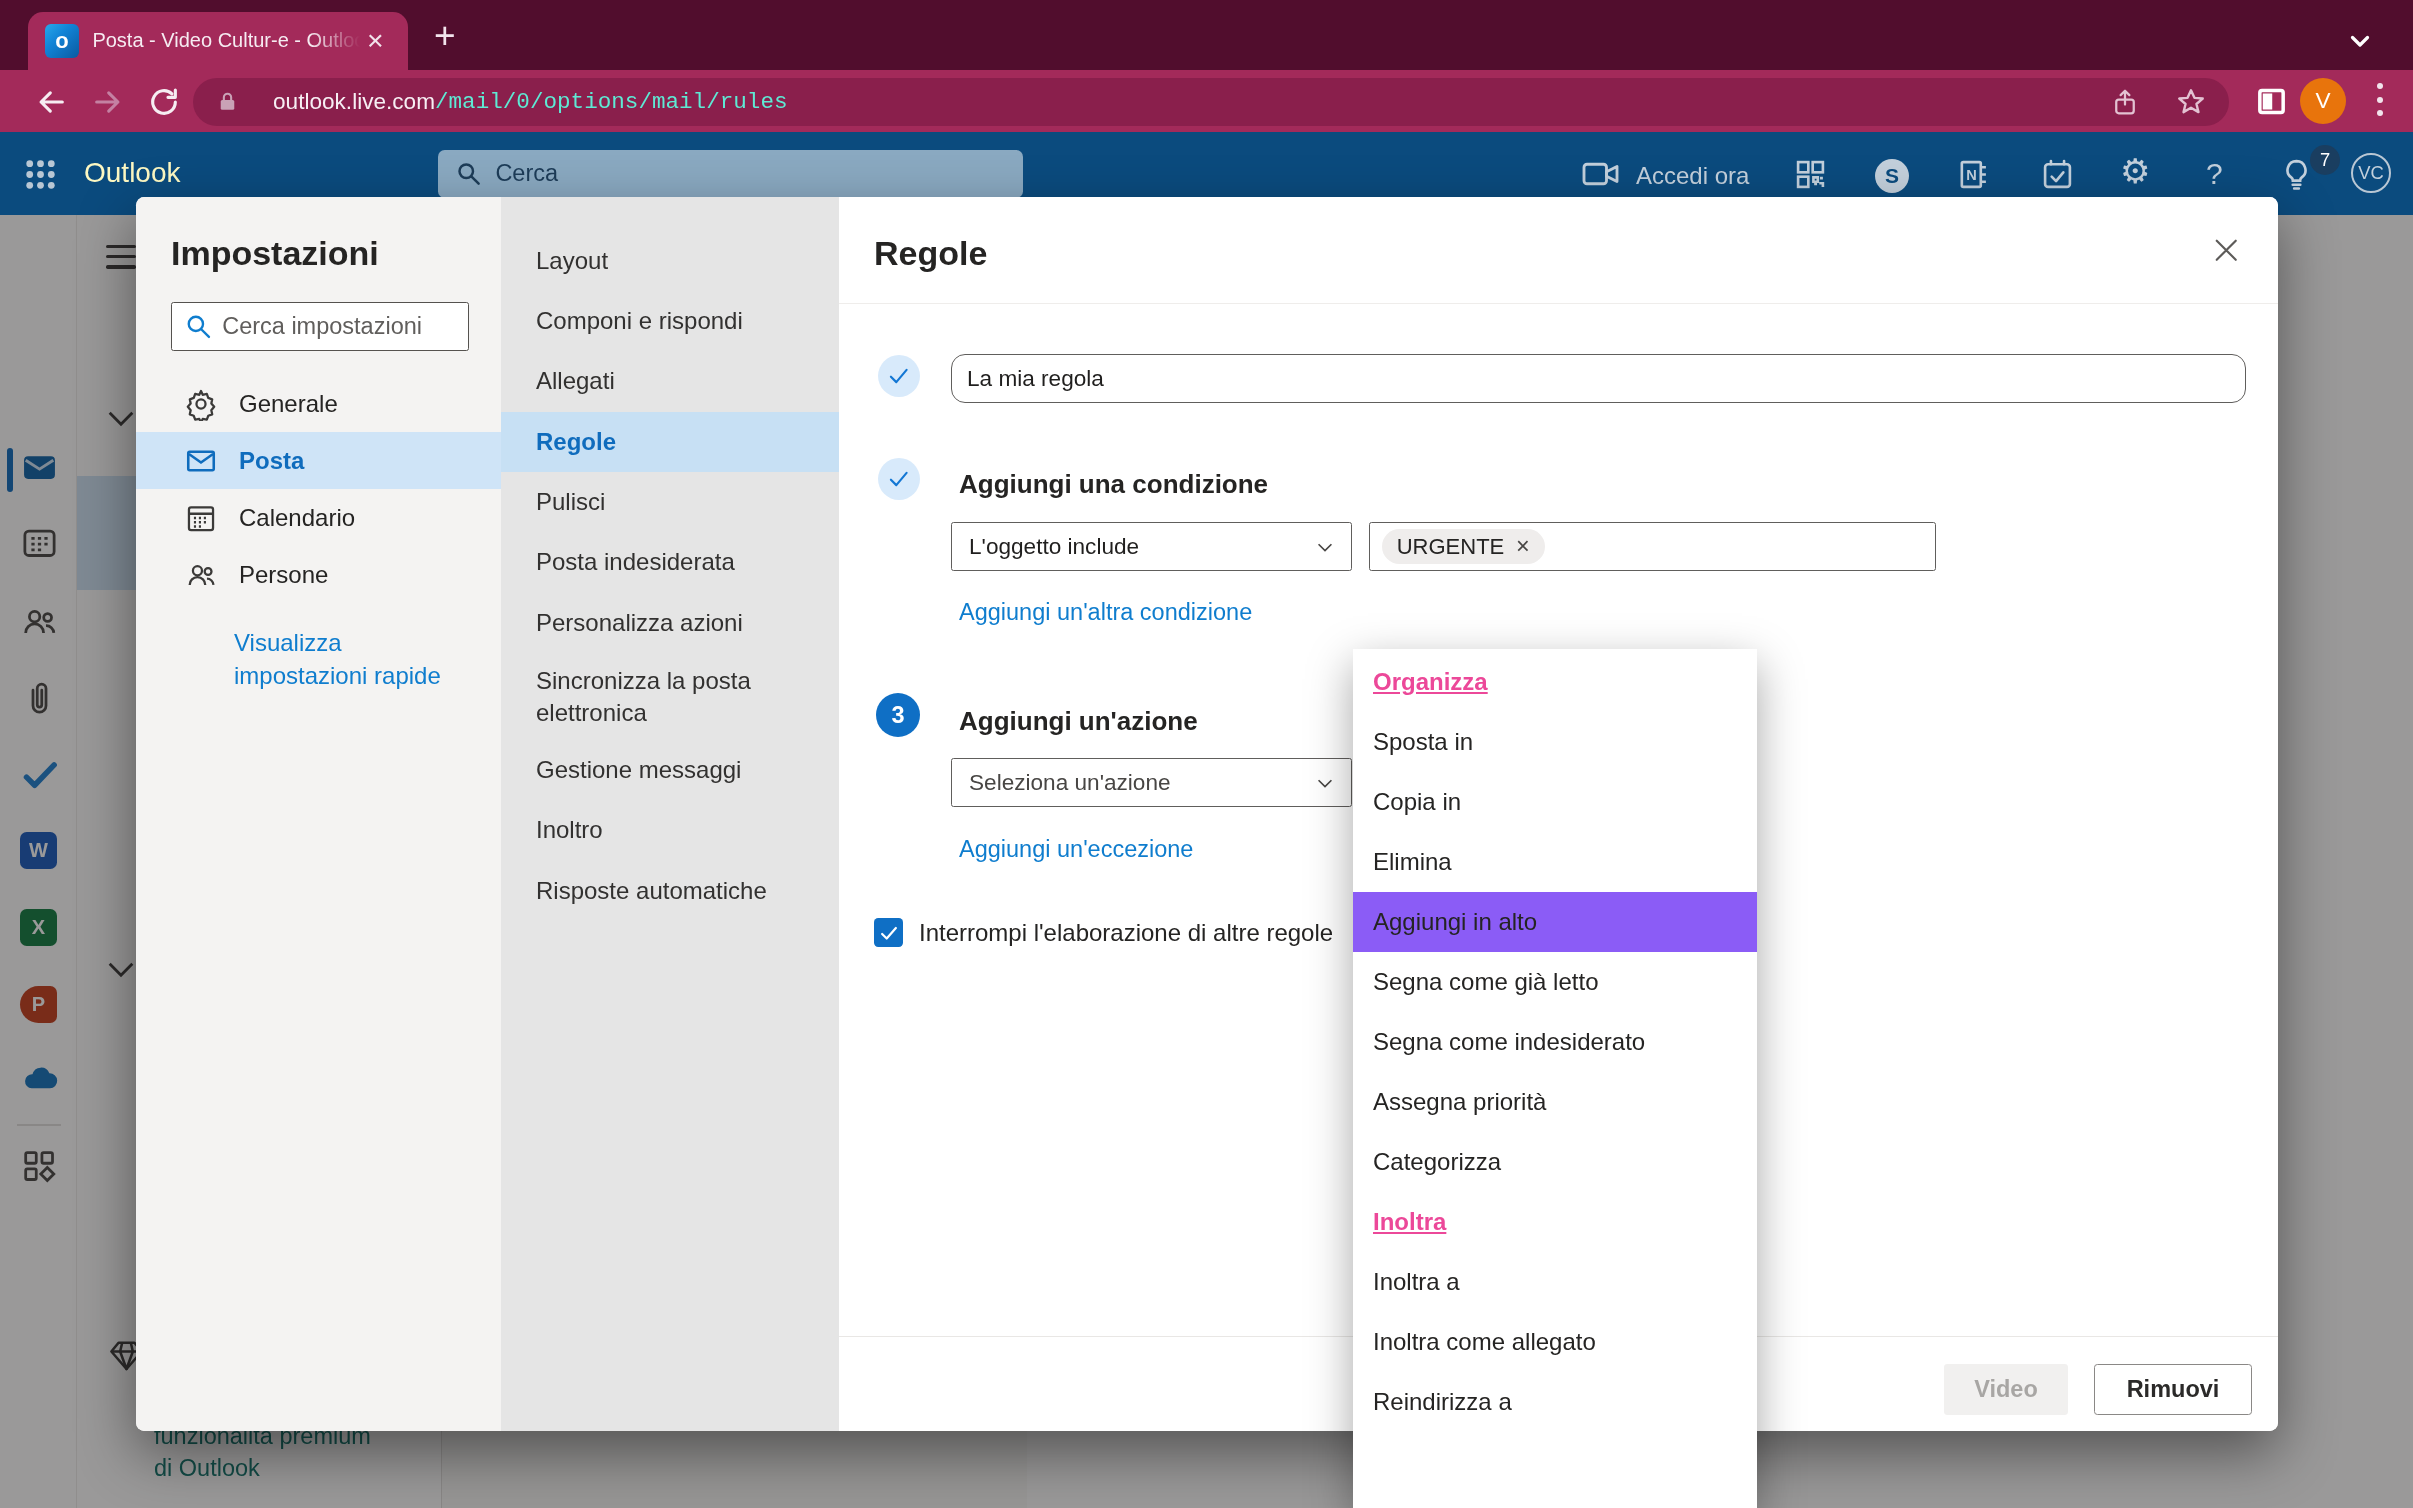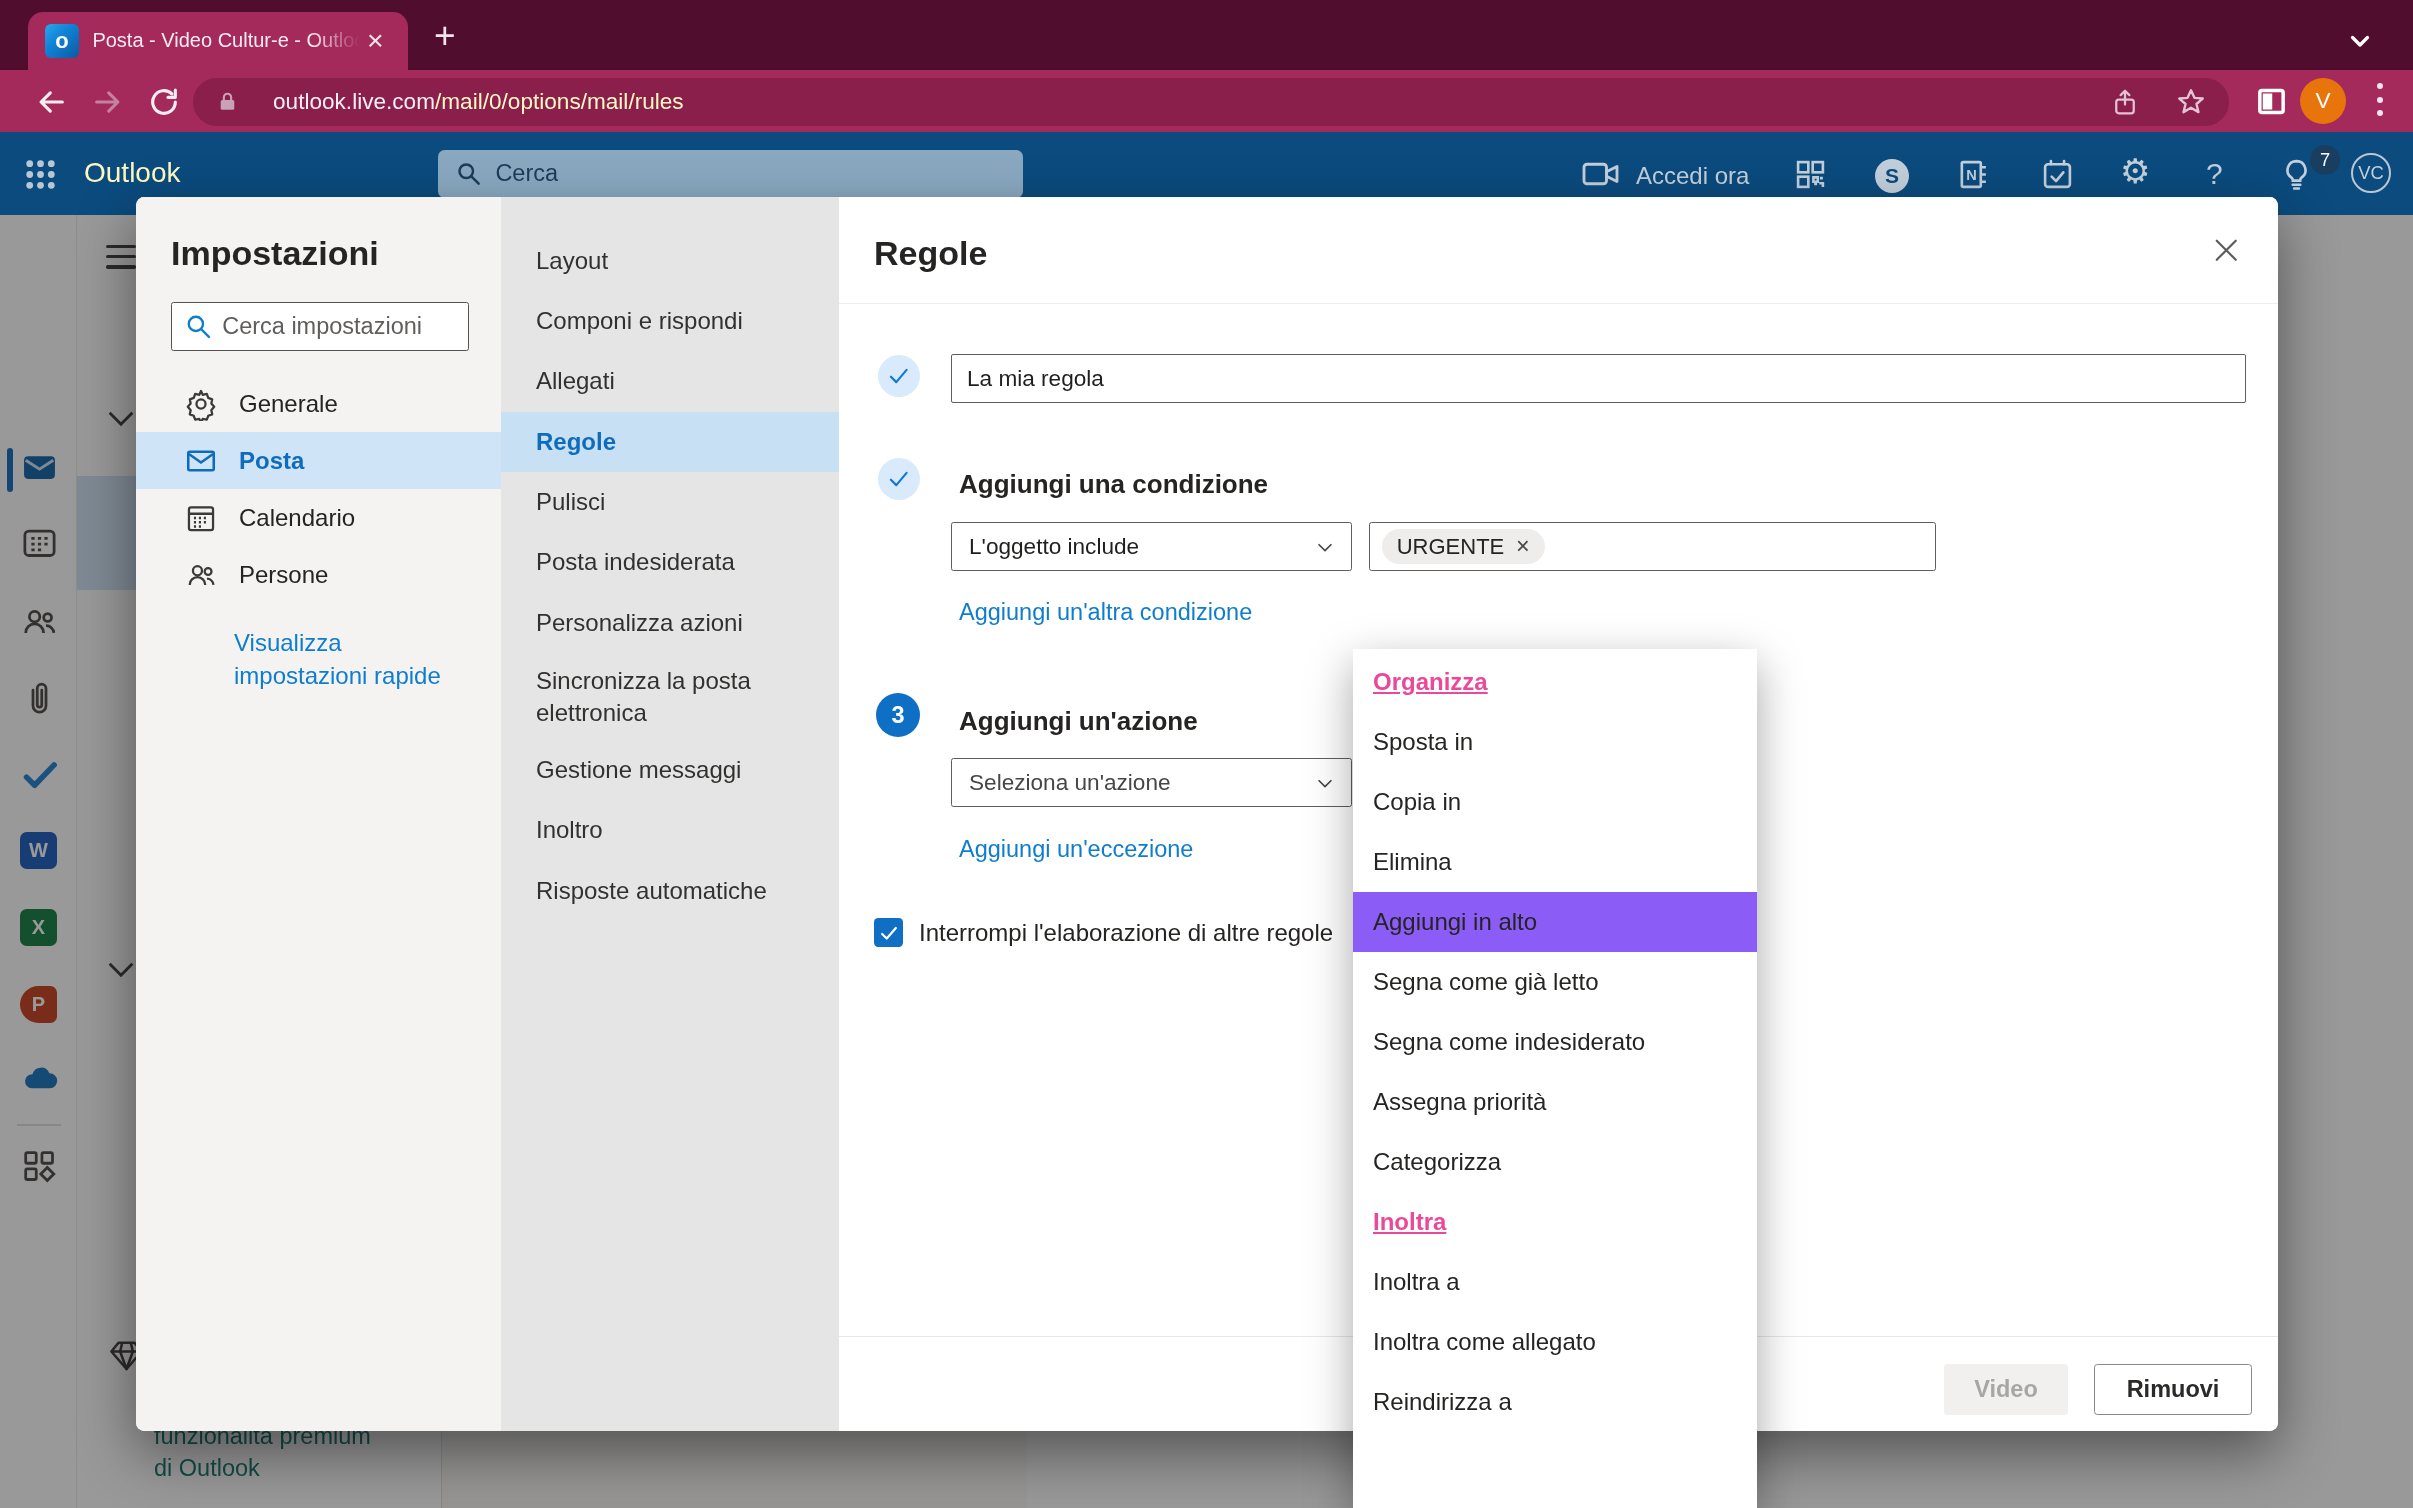--- a/index.html
+++ b/index.html
@@ -21,21 +21,21 @@
                  background:linear-gradient(90deg,rgba(163,42,90,0),#a32a5a); }
   .tab-close { color:#f2e4ec; font-size:28.5px; line-height:28.5px; margin-left:6.7px; font-weight:300; }
   .newtab { position:absolute; left:434px; top:17px; color:#f2e4ec; font-size:37px; font-weight:300; line-height:37px; }
   .tabstrip-chevron { position:absolute; left:2345px; top:25px; color:#fff; }
 
   .toolbar { position:absolute; left:0; top:70px; width:2413px; height:63px; background:#a32a5a; }
   .nav-ic { position:absolute; top:15px; color:#f6edf2; }
   .urlbar { position:absolute; left:193px; top:7.5px; width:2036px; height:48px; background:#8a1f4c;
             border-radius:24px; display:flex; align-items:center; padding:0 22px; color:#f4eaf0; }
   .url-domain { font-size:22.6px; color:#f7eff4; margin-left:33px; }
-  .url-path { font-size:22.6px; color:#fef9c3; }
+  .url-path { font-size:22.6px; color:#5eead4;font-family:Liberation Mono, monospace; }
   .urlbar .spacer { flex:1; }
   .chrome-avatar { position:absolute; left:2300px; top:8.4px; width:46px; height:46px; border-radius:50%;
             background:#e8740c; color:#fff; font-size:22.6px; display:flex; align-items:center; justify-content:center; }
   .kebab { position:absolute; left:2377px; top:13.4px; color:#fff; font-size:28.5px; letter-spacing:0; line-height:11.7px;
             display:flex; flex-direction:column; gap:7.5px; }
   .kebab i { width:5.9px; height:5.9px; border-radius:50%; background:#f2e4ec; }
 
   
   .o-header { position:absolute; left:0; top:132px; width:2413px; height:83px; background:#0b4b7e; color:#c3d0dc; }
   .waffle { position:absolute; left:22px; top:23.5px; }
@@ -98,21 +98,21 @@
   .main { position:absolute; left:703px; top:0; width:1439px; height:1234px; background:#fff; border-radius:0 8.4px 8.4px 0; }
   .panel-title { position:absolute; left:35px; top:37px; font-size:34px; font-weight:700; color:#252423; }
   .close-btn { position:absolute; left:1366px; top:32px; width:42px; height:42px; display:flex; align-items:center;
            justify-content:center; color:#484644; }
   .hdr-sep { position:absolute; left:0; top:106px; width:1439px; border-bottom:1.7px solid #efedeb; }
 
   .step-circle { position:absolute; width:42px; height:42px; border-radius:50%; background:#d8eafb; color:#1377d4;
            display:flex; align-items:center; justify-content:center; }
   .step-circle.filled { background:#0f6fc5; color:#fff; font-size:23.5px; font-weight:600; width:44px; height:44px; }
   .rule-input { position:absolute; left:112px; top:157px; width:1295px; height:49px; border:1.7px solid #605e5c;
-           border-radius:2px; font-size:22.6px; color:#201f1e; padding:0 15px; outline:none; font-family:inherit; background:#fff; }
+           border-radius:14px; font-size:22.6px; color:#201f1e; padding:0 15px; outline:none; font-family:inherit; background:#fff; }
   .sec-head { position:absolute; font-size:26px; font-weight:600; color:#252423; }
   .select { position:absolute; width:401px; height:49px; border:1.7px solid #605e5c; border-radius:2.5px; background:#fff;
            display:flex; align-items:center; justify-content:space-between; padding:0 15px 0 17px; font-size:22.6px; color:#201f1e; }
   .select .ph { color:#484644; }
   .select .chev { color:#484644; }
   .chip-field { position:absolute; left:530px; top:325px; width:567px; height:49px; border:1.7px solid #605e5c;
            border-radius:2.5px; background:#fff; display:flex; align-items:center; padding:0 11.7px; }
   .chip { height:35px; background:#efedec; border-radius:17.6px; display:flex; align-items:center; gap:11.7px;
            padding:0 15px; font-size:22px; color:#252423; }
   .chip .x { font-size:23.5px; color:#484644; }

